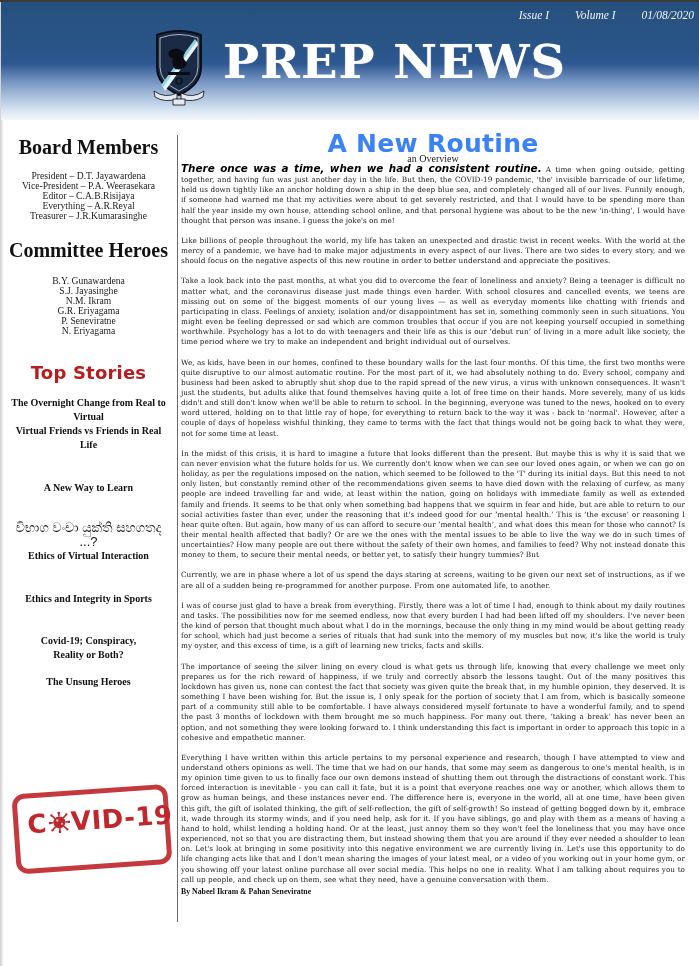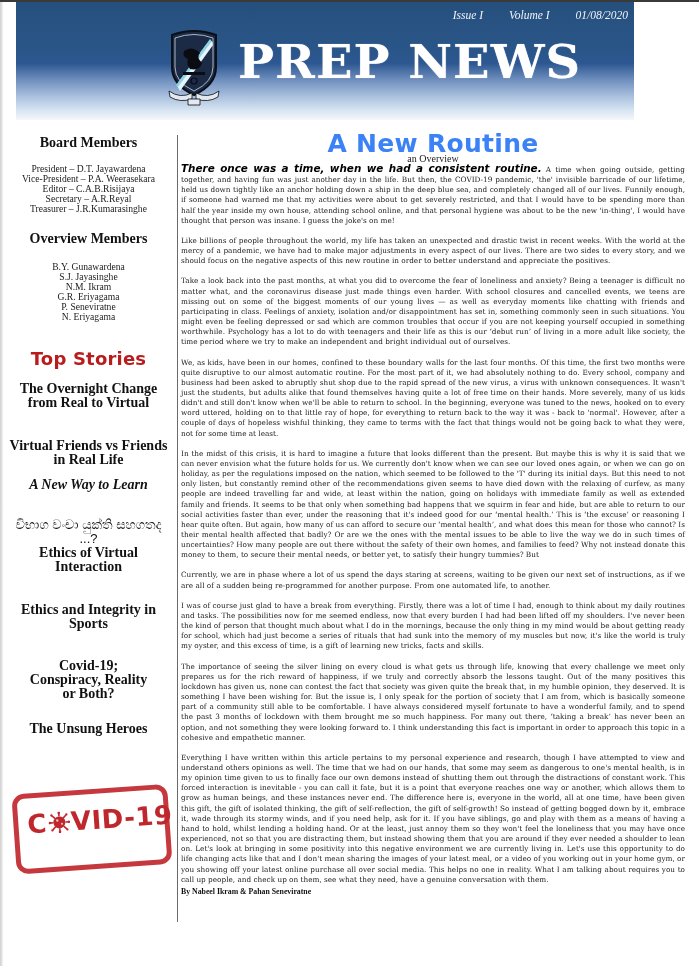--- a/index.html
+++ b/index.html
@@ -10,21 +10,21 @@
       color: #111;
     }
     .page-edge-left {
       position: absolute; left: 0; top: 0; width: 3px; height: 966px;
       background: linear-gradient(to right, #cfcfcf, #f4f4f4);
     }
     .topbar {
       position: absolute; left: 0; top: 0; width: 699px; height: 2px; background: #3a3a3a;
     }
     .header {
-      position: absolute; left: 16px; top: 2px; width: 618px; height: 118px;
+      position: absolute; left: 1px; top: 2px; width: 699px; height: 118px;
       background: linear-gradient(to bottom,
         #25507d 0%, #2a5588 40%, #2d5791 52%, #6f8fbe 66%, #a9c0de 80%, #d8e5f2 92%, #f4f7fb 100%);
     }
     .issue-info {
       position: absolute; top: 7px; right: 6px;
       font-family: "Liberation Serif", serif; font-style: italic;
       font-size: 11.5px; color: #f2f4f8; display: flex; gap: 26px;
     }
     .crest {
       position: absolute; left: 150px; top: 27px; width: 56px; height: 78px;
@@ -34,33 +34,33 @@
       font-family: "DejaVu Serif", serif; font-weight: 900;
       font-size: 47px; letter-spacing: 1px; color: #ffffff;
       line-height: 1; transform: scaleX(1.02); transform-origin: left;
       text-shadow: 0 0 1px rgba(255,255,255,0.6);
     }
     .sidebar {
       position: absolute; left: 6px; top: 135px; width: 165px;
       text-align: center;
     }
     .side-heading {
-      font-family: "Liberation Serif", serif; font-size: 14px; margin: 0;
+      font-family: "Liberation Serif", serif; font-size: 20px; margin: 0;
       color: #111; line-height: 1.2;
     }
     .roles { margin-top: 12px; font-size: 9.6px; line-height: 10px; color: #222; }
     .roles div { white-space: nowrap; }
     .committee-heading { margin-top: 17px; }
     .committee { margin-top: 14px; font-size: 9.6px; line-height: 10px; color: #222; }
     .top-stories-heading {
       margin-top: 26px; font-family: "DejaVu Sans", sans-serif; font-weight: bold;
       font-size: 18px; color: #b91c1c; letter-spacing: 0.2px;
     }
     .story {
-      font-family: "Liberation Serif", serif; font-weight: bold; font-size: 14px;
+      font-family: "Liberation Serif", serif; font-weight: bold; font-size: 10px;
       line-height: 14px; color: #111; cursor: pointer;
     }
     .story.sinhala { font-weight: normal; font-family: Liberation Sans, sans-serif; font-size: 13px; }
     .stamp {
       position: absolute; left: 14px; top: 789px; width: 160px; height: 82px;
       transform: rotate(-4deg);
     }
     .stamp-box {
       position: absolute; left: 0; top: 0; width: 146px; height: 70px;
       border: 5px solid #c0272d; border-radius: 12px; opacity: 0.92;
@@ -126,44 +126,44 @@
   <div class="masthead-title">PREP NEWS</div>
 </header>
 <div class="topbar"></div>
 
 <aside class="sidebar">
   <h2 class="side-heading">Board Members</h2>
   <div class="roles">
     <div>President – D.T. Jayawardena</div>
     <div>Vice-President – P.A.  Weerasekara</div>
     <div>Editor – C.A.B.Risijaya</div>
-    <div>Secretary – A.R.Reyal</div>
+    <div>Everything – A.R.Reyal</div>
     <div>Treasurer – J.R.Kumarasinghe</div>
   </div>
 
-  <h2 class="side-heading committee-heading">Overview Members</h2>
+  <h2 class="side-heading committee-heading">Committee Heroes</h2>
   <div class="committee">
     <div>B.Y. Gunawardena</div>
     <div>S.J. Jayasinghe</div>
     <div>N.M. Ikram</div>
     <div>G.R. Eriyagama</div>
     <div>P. Seneviratne</div>
     <div>N. Eriyagama</div>
   </div>
 
   <div class="top-stories-heading">Top Stories</div>
 
   <div class="story" style="margin-top:13px;">The Overnight Change from Real to Virtual</div>
-  <div class="story" style="margin-top:29px;">Virtual Friends vs Friends in Real Life</div>
-  <div class="story" style="margin-top:11px;font-style:italic;">A New Way to Learn</div>
+  <div class="story" style="">Virtual Friends vs Friends in Real Life</div>
+  <div class="story" style="margin-top:29px;">A New Way to Learn</div>
   <div class="story sinhala" style="margin-top:26px;">විභාග වංචා යුක්ති සහගතද ...?</div>
   <div class="story" style="">Ethics of Virtual Interaction</div>
   <div class="story" style="margin-top:29px;">Ethics and Integrity in Sports</div>
   <div class="story" style="margin-top:28px; padding: 0 22px;">Covid-19; Conspiracy, Reality or Both?</div>
-  <div class="story" style="margin-top:21px;">The Unsung Heroes</div>
+  <div class="story" style="margin-top:13px;">The Unsung Heroes</div>
 </aside>
 
 <div class="stamp">
   <div class="stamp-box"></div>
   <div class="stamp-text">
     <span>C</span>
     <svg class="virus" viewBox="0 0 22 22">
       <circle cx="11" cy="11" r="6" fill="#c0272d"></circle>
       <g stroke="#c0272d" stroke-width="1.6">
         <line x1="11" y1="1" x2="11" y2="5"></line>

